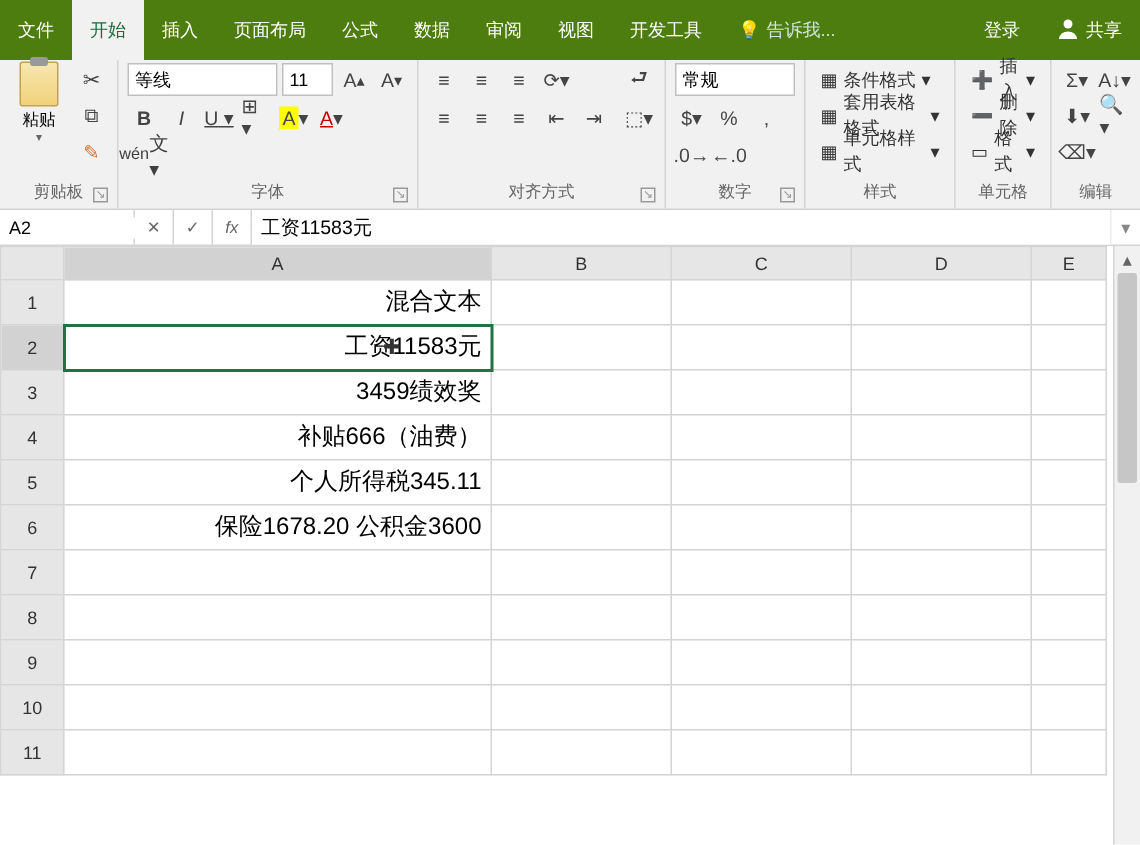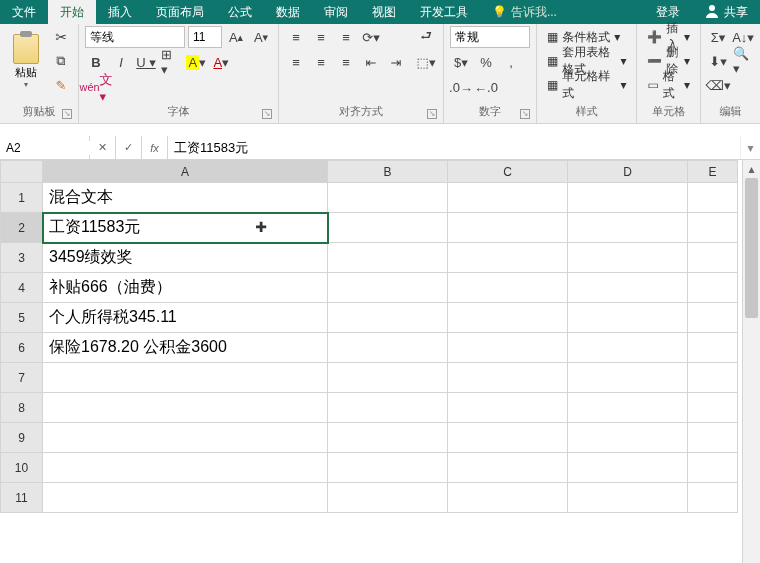--- a/index.html
+++ b/index.html
@@ -1,71 +1,71 @@
 <!DOCTYPE html>
 <html><head>
 <meta charset="utf-8">
 <style>
 * { margin: 0; padding: 0; box-sizing: border-box; font-family: "Microsoft YaHei", sans-serif; }
 body { width: 760px; height: 563px; background: #fff; overflow: hidden; font-size: 12px; }
 
 
-.tabbar { background: #0f766e; height: 24px; display: flex; align-items: stretch; color: #fff; }
+.tabbar { background: #4d7c0f; height: 40px; display: flex; align-items: stretch; color: #fff; }
 .tab { padding: 0 12px; display: flex; align-items: center; cursor: pointer; font-size: 12px; }
 .tab.active { background: #f1f1f1; color: #1a6b3a; }
 .tab.tellme { color: #d0e6d8; display: flex; align-items: center; gap: 4px; }
 .tabbar-spacer { flex: 1; }
 .tab.share { display: flex; align-items: center; gap: 4px; }
 
 
 .ribbon { background: #f1f1f1; border-bottom: 1px solid #d4d4d4; height: 100px; display: flex; }
 .group { border-right: 1px solid #d4d4d4; padding: 2px 6px 0 6px; display: flex; flex-direction: column; }
 .group-body { flex: 1; display: flex; align-items: flex-start; gap: 4px; }
 .group-label { text-align: center; font-size: 11px; color: #666; padding: 2px 0 4px; position: relative; }
 .group-label .launcher { position: absolute; right: 0; bottom: 4px; width: 10px; height: 10px; border: 1px solid #999; font-size: 8px; line-height: 8px; color: #999; }
 
-.bigbtn { display: flex; flex-direction: column; align-items: center; justify-content: center; width: 40px; height: 72px; cursor: pointer; }
+.bigbtn { display: flex; flex-direction: column; align-items: center; width: 40px; height: 72px; cursor: pointer; }
 .bigbtn .icon { width: 28px; height: 28px; display: flex; align-items: center; justify-content: center; }
 .bigbtn .lbl { font-size: 11px; margin-top: 2px; }
 .dd-caret { font-size: 8px; color: #666; }
 
 .col { display: flex; flex-direction: column; gap: 2px; }
 .row { display: flex; align-items: center; gap: 3px; }
 .minibtn { width: 22px; height: 22px; display: flex; align-items: center; justify-content: center; cursor: pointer; border: 1px solid transparent; font-size: 13px; color: #444; }
 .txtbtn { height: 22px; display: flex; align-items: center; gap: 4px; padding: 0 4px; cursor: pointer; font-size: 12px; color: #333; }
 
 input.combo { height: 22px; border: 1px solid #c0c0c0; background: #fff; font-size: 12px; padding: 0 4px; }
 
 
 .paste-icon { width: 26px; height: 30px; background: linear-gradient(#f7e6b0,#f0d27a); border: 1px solid #c2a24a; border-radius: 2px; position: relative; }
 .paste-icon::before { content:""; position:absolute; top:-4px; left:6px; width:12px; height:6px; background:#999; border-radius:2px; }
 .scissors::before { content: "✂"; color:#444; font-size:14px; }
 .copy::before { content: "⧉"; color:#444; }
 .brush::before { content: "✎"; color:#d07030; }
 
 
-.fbar { height: 24px; border-bottom: 1px solid #d4d4d4; display: flex; align-items: stretch; background: #fff; margin-top: 12px; }
+.fbar { height: 24px; border-bottom: 1px solid #d4d4d4; display: flex; align-items: stretch; background: #fff; }
 .namebox { width: 90px; border-right: 1px solid #d4d4d4; display: flex; align-items: center; }
 .namebox input { flex:1; border:none; outline:none; font-size:12px; padding:0 6px; }
 .namebox .dd { width: 16px; text-align:center; color:#666; cursor:pointer; }
 .fxbtn { width: 26px; display:flex; align-items:center; justify-content:center; border-right:1px solid #d4d4d4; color:#666; cursor:pointer; font-size:11px; }
 .fxbtn.fx { font-style: italic; }
 .formula-input { flex:1; border:none; outline:none; padding:0 6px; font-size:13px; }
 .fbar-exp { width:20px; display:flex; align-items:center; justify-content:center; color:#888; cursor:pointer; border-left:1px solid #eee; }
 
 
 .grid-wrap { position: relative; height: calc(563px - 24px - 100px - 24px); display:flex; }
 .gridarea { flex:1; overflow:hidden; position:relative; }
 table.sheet { border-collapse: collapse; table-layout: fixed; }
 table.sheet th, table.sheet td { border: 1px solid #d4d4d4; background:#fff; }
 table.sheet th { background:#e6e6e6; font-weight: normal; color:#333; font-size:12px; }
 .corner { width: 42px; height: 22px; background:#e6e6e6; border:1px solid #d4d4d4; }
 .colhdr { height:22px; text-align:center; }
 .rowhdr { width:42px; text-align:center; font-size:14px; }
-.cell { height: 30px; padding: 0 6px; font-size: 16px; color:#000; text-align:left; }
+.cell { height: 30px; padding: 0 6px; font-size: 16px; color:#000; text-align:right; }
 .colA { width: 285px; }
 .colB, .colC, .colD { width: 120px; }
 .colE { width: 50px; }
 
 tr.sel th.rowhdr { background:#d2d2d2; }
 th.colhdr.sel { background:#d2d2d2; }
 td.sel { outline: 2px solid #217346; outline-offset:-1px; position:relative; }
 td.sel::after { content:"✚"; position:absolute; right:60px; top:6px; font-size:14px; color:#333; pointer-events:none; }
 
 .vscroll { width: 18px; background:#f1f1f1; border-left:1px solid #d4d4d4; display:flex; flex-direction:column; }
@@ -136,21 +136,21 @@
         </div>
         <div class="row">
           <div class="minibtn" style="font-weight:bold">B</div>
           <div class="minibtn" style="font-style:italic">I</div>
           <div class="minibtn" style="text-decoration:underline">U ▾</div>
           <div class="minibtn">⊞ ▾</div>
           <div class="minibtn"><span style="background:#ffff00;padding:0 2px">A</span>▾</div>
           <div class="minibtn"><span style="color:#c00000;text-decoration:underline">A</span>▾</div>
         </div>
         <div class="row">
-          <div class="minibtn" style="color:#be185d"><sup>wén</sup>文 ▾</div>
+          <div class="minibtn" style="color:#404040"><sup>wén</sup>文 ▾</div>
         </div>
       </div>
     </div>
     <div class="group-label"><span>字体</span><span class="launcher">↘</span></div>
   </div>
 
   <div class="group">
     <div class="group-body">
       <div class="col" style="gap:3px">
         <div class="row">

